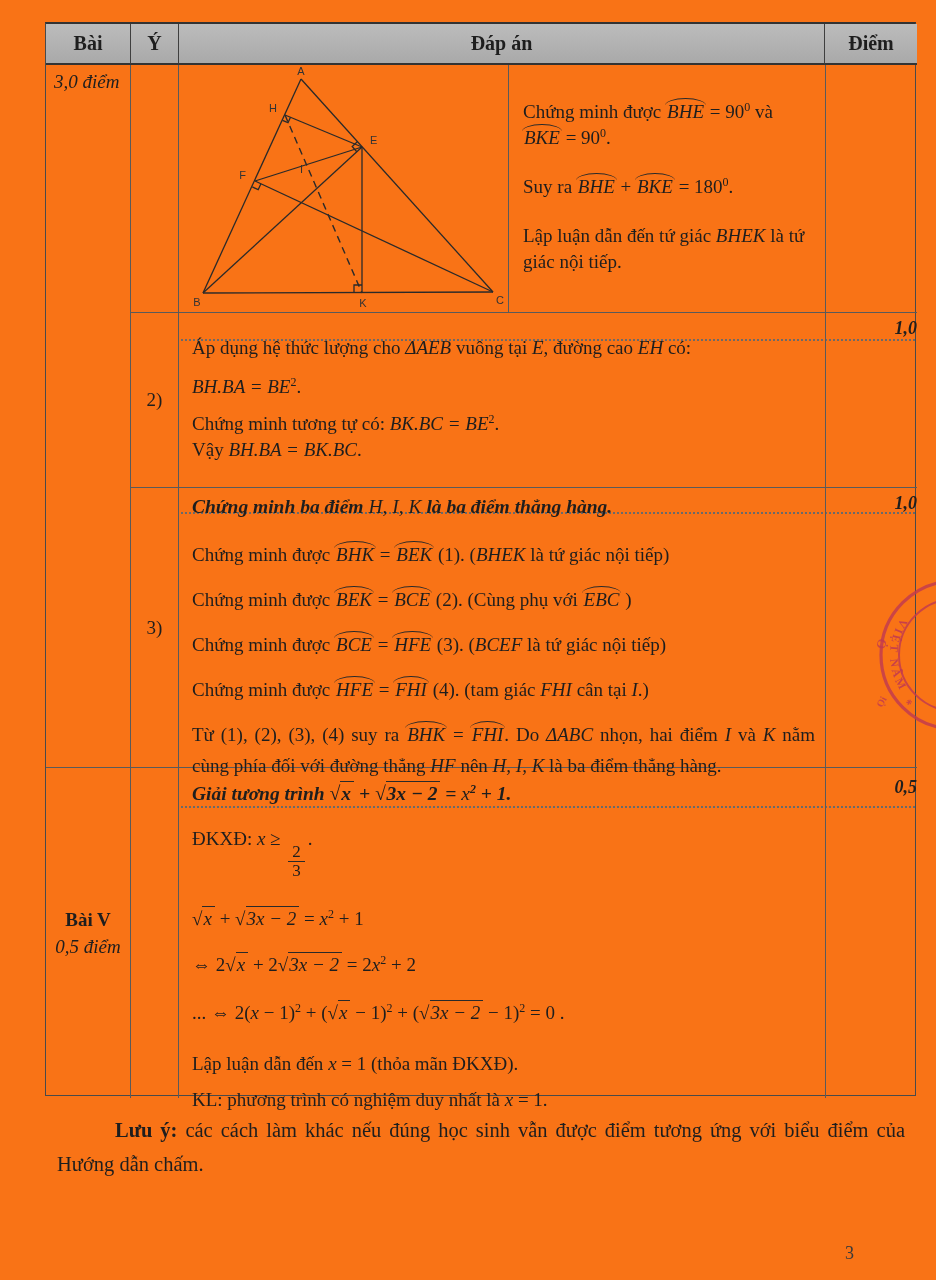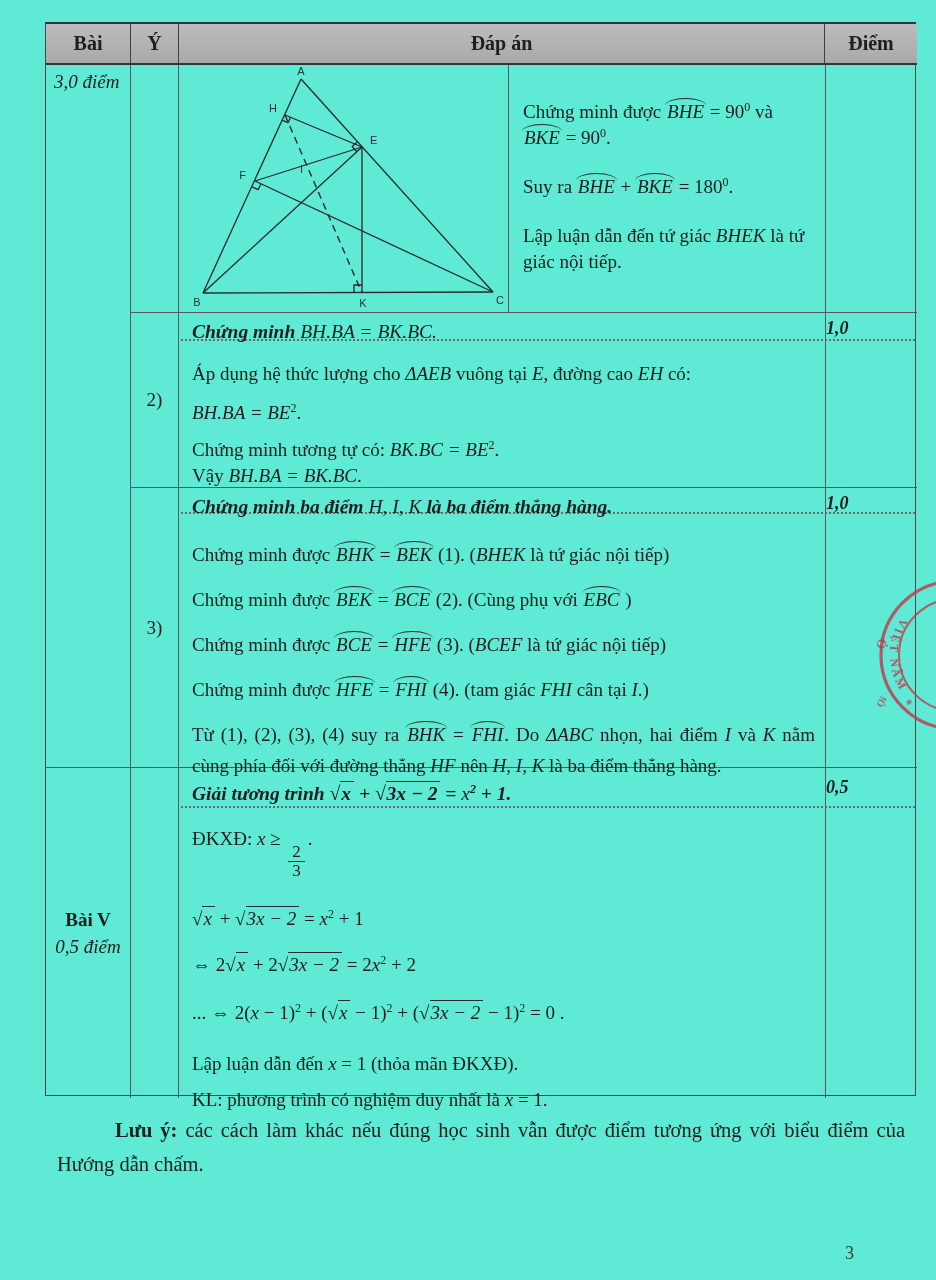--- a/index.html
+++ b/index.html
@@ -1,37 +1,37 @@
 <!DOCTYPE html>
 <html><head>
 <meta charset="utf-8">
 <style>
   html,body{margin:0;padding:0;}
-  .page{position:relative;width:936px;height:1280px;background:#5eead4;overflow:hidden;
+  .page{position:relative;width:936px;height:1280px;background:#f97316;overflow:hidden;
         font-family:"Liberation Serif",serif;color:#1e1e1e;}
   
   .tbl{position:absolute;left:45px;top:22px;width:871px;height:1074px;display:grid;
        grid-template-columns:85px 48px 646px 92px;
        grid-template-rows:41px 248px 175px 280px 330px;
        border:1.5px solid #4a4a4a;border-top:2.5px solid #333;box-sizing:border-box;}
   .hc{background:linear-gradient(#bcbcbc,#a9a9a9);border-right:1.2px solid #3f3f3f;
       border-bottom:2px solid #333;display:flex;align-items:center;justify-content:center;
       font-weight:bold;font-size:20px;}
   .hc.last{border-right:none;}
   .cell{position:relative;border-right:1.1px solid #5a5a5a;border-bottom:1.1px solid #5a5a5a;box-sizing:border-box;}
   .norb{border-right:none;}
   .nobb{border-bottom:none;}
   .bai1{grid-column:1;grid-row:2/5;padding:6px 4px 0 8px;font-style:italic;font-size:19px;}
   .ybox{display:flex;align-items:center;justify-content:center;font-size:19px;}
   .baiV{display:flex;flex-direction:column;align-items:center;justify-content:center;font-size:19px;line-height:27px;}
   .baiV .t1{font-weight:bold;}
   .baiV .t2{font-style:italic;}
   .combo{grid-column:3/5;position:relative;}
   .scorecol{position:absolute;top:0;right:0;bottom:0;width:92px;border-left:1.1px solid #5a5a5a;
-            box-sizing:border-box;text-align:left;padding-top:5px;
+            box-sizing:border-box;text-align:right;padding-top:5px;
             font-weight:bold;font-style:italic;font-size:18px;}
   .dot{position:absolute;left:2px;right:2px;border-top:2px dotted #6a6a6a;height:0;}
   
   .diag{position:absolute;left:0;top:0;bottom:0;width:330px;border-right:1.1px solid #5a5a5a;box-sizing:border-box;}
   .rtext{position:absolute;left:330px;right:92px;top:0;bottom:0;padding:34px 10px 0 14px;
          font-size:19px;line-height:31px;}
   .rtext p{margin:0 0 23px 0;}
   
   .rbody{position:absolute;left:0;top:0;right:92px;bottom:0;padding:6px 10px 0 13px;font-size:19px;}
   .hdr{font-weight:bold;font-style:italic;font-size:19.5px;line-height:26px;}
@@ -114,21 +114,20 @@
         <p class="line"><span>Suy ra </span><span class="mi hat">BHE</span><span> + </span><span class="mi hat">BKE</span><span> = 180</span><sup>0</sup><span>.</span></p>
         <p class="line"><span>Lập luận dẫn đến tứ giác </span><span class="mi">BHEK</span><span> là tứ giác nội tiếp.</span></p>
       </div>
       <div class="scorecol"></div>
     </div>
 
     <div class="cell ybox" style="grid-column:2;grid-row:3;">2)</div>
     <div class="cell combo norb r2" style="grid-column:3/5;grid-row:3;">
       <div class="dot" style="top:26px"></div>
       <div class="rbody">
-        <div class="hdr"><span class="bihdr">Chứng minh </span><span class="mi">BH.BA = BK.BC.</span></div>
         <div class="line l0"><span>Áp dụng hệ thức lượng cho </span><span class="mi">ΔAEB</span><span> vuông tại </span><span class="mi">E</span><span>, đường cao </span><span class="mi">EH</span><span> có:</span></div>
         <div class="line l1"><span class="mi">BH.BA = BE</span><sup>2</sup><span>.</span></div>
         <div class="line l2"><span>Chứng minh tương tự có: </span><span class="mi">BK.BC = BE</span><sup>2</sup><span>.</span></div>
         <div class="line l3"><span>Vậy </span><span class="mi">BH.BA = BK.BC</span><span>.</span></div>
       </div>
       <div class="scorecol">1,0</div>
     </div>
 
     <div class="cell ybox" style="grid-column:2;grid-row:4;">3)</div>
     <div class="cell combo norb r3" style="grid-column:3/5;grid-row:4;">

